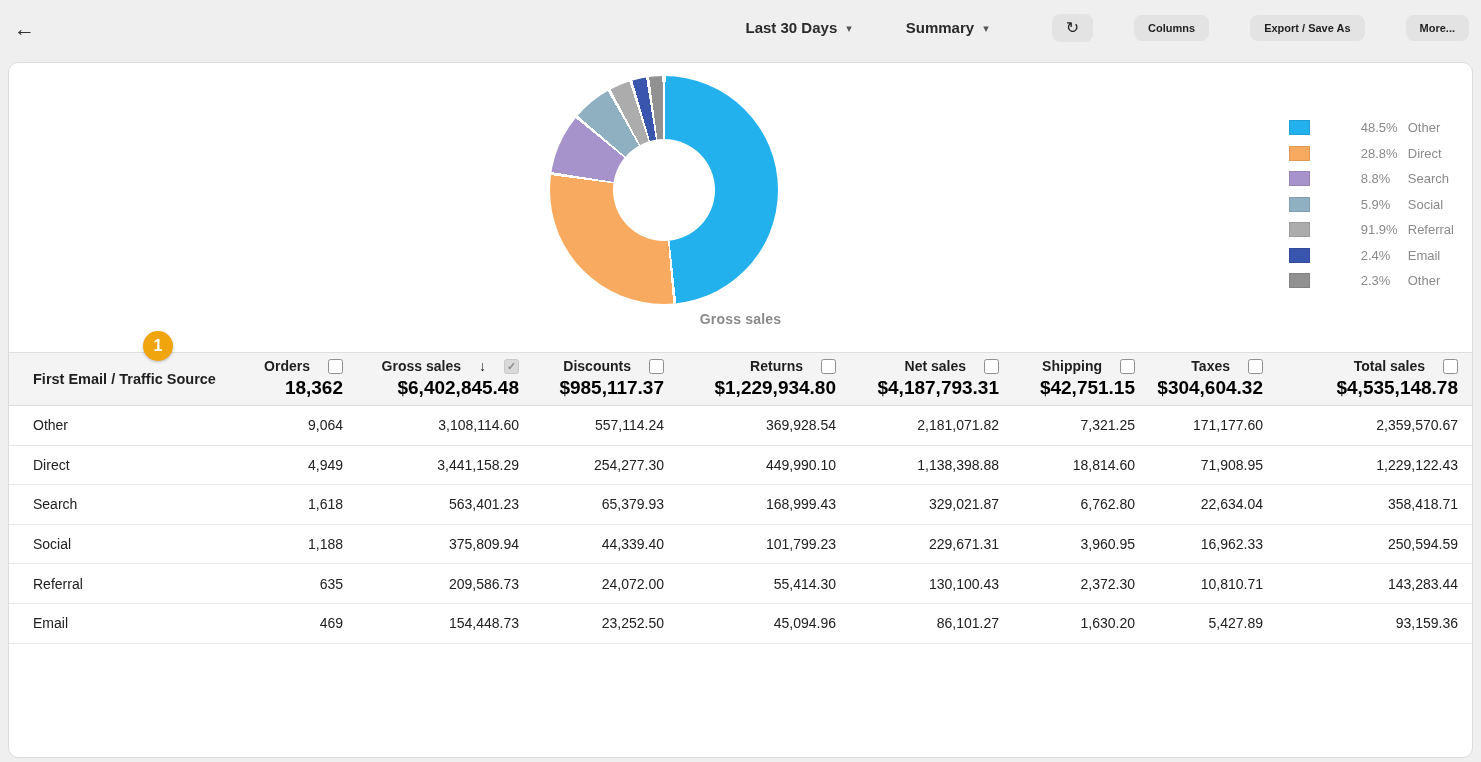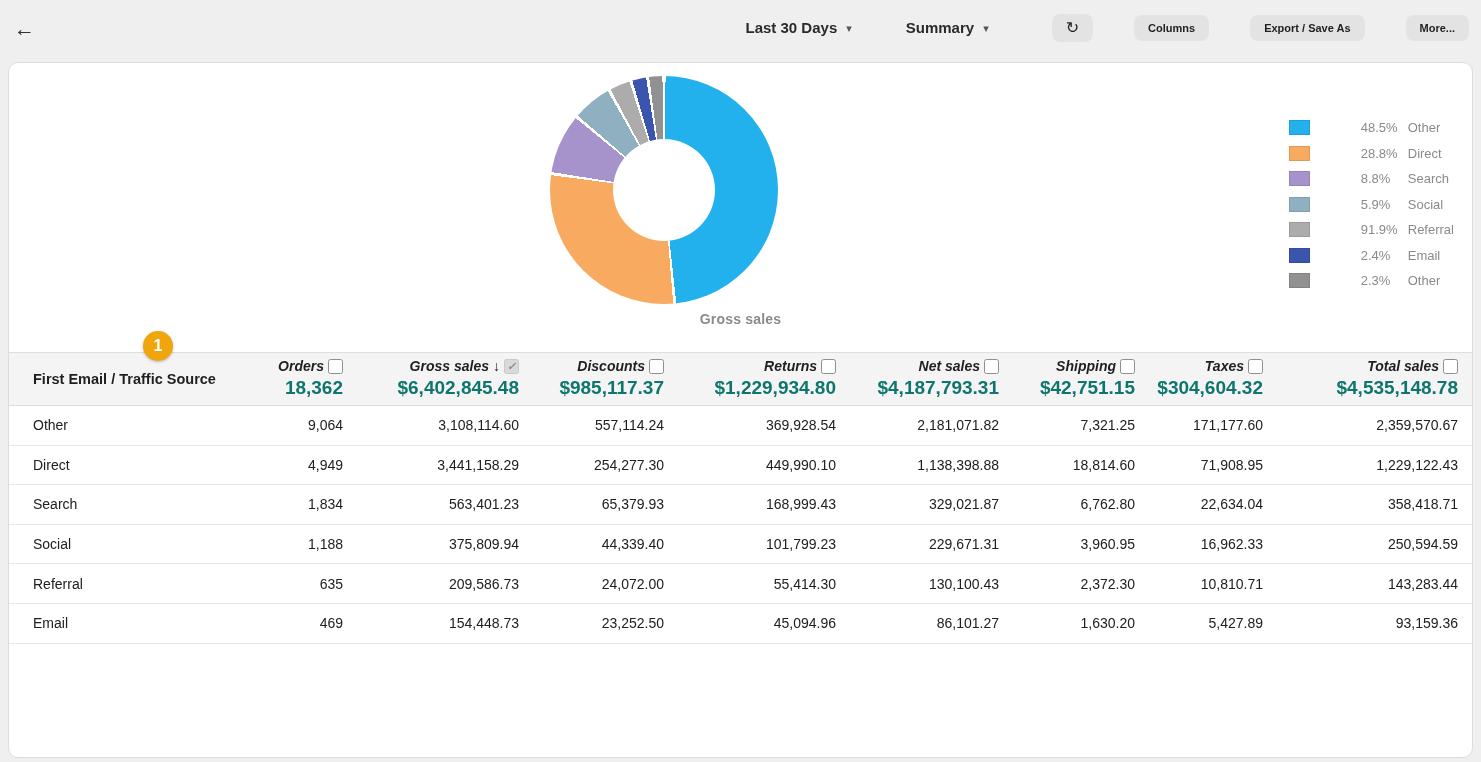--- a/index.html
+++ b/index.html
@@ -89,31 +89,31 @@
     background:#f4f4f4; border-top:1px solid #dedede; border-bottom:1px solid #dcdcdc;
     height:48px; vertical-align:middle; font-weight:600; padding:5px 6px 6px;
   }
   th.row-head {
     text-align:left; padding-left:24px; font-size:14.5px; color:#1f1f1f;
   }
   th.num { text-align:right; }
   td.num, th.num { padding-right:6px; }
   .last-col { padding-right:14px !important; }
   .col-line1 {
-    display:flex; justify-content:flex-end; align-items:center; gap:4px;
-    font-size:14px; color:#1f1f1f; margin-bottom:3px;font-style:italic;
+    display:flex; justify-content:flex-end; align-items:center; gap:18px;
+    font-size:14px; color:#1f1f1f; margin-bottom:3px;
   }
   .sort-icon { font-weight:700; font-size:14px; color:#222; }
   .checkbox {
     width:15px; height:15px; border:1.5px solid #8f8f8f; border-radius:2.5px;
     background:#fff; display:inline-flex; align-items:center; justify-content:center;
     font-size:11px; line-height:1; color:#909090; cursor:pointer; flex:0 0 auto;
   }
   .checkbox.checked { background:#d9d9d9; border-color:#c9c9c9; }
-  .col-total { font-size:19px; font-weight:600; color:#0f766e; }
+  .col-total { font-size:19px; font-weight:600; color:#000000; }
   tbody td {
     height:39.6px; border-bottom:1px solid #e6e6e6; font-size:14px; color:#202020;
     vertical-align:middle;
   }
   td.row-label { padding-left:24px; text-align:left; }
   td.num { text-align:right; }
 </style>
 </head>
 <body>
 
@@ -299,21 +299,21 @@
             <td class="num">254,277.30</td>
             <td class="num">449,990.10</td>
             <td class="num">1,138,398.88</td>
             <td class="num">18,814.60</td>
             <td class="num">71,908.95</td>
             <td class="num last-col">1,229,122.43</td>
           </tr>
 
   <tr>
     <td class="row-label">Search</td>
-  <td class="num">1,834</td>
+  <td class="num">1,618</td>
             <td class="num">563,401.23</td>
             <td class="num">65,379.93</td>
             <td class="num">168,999.43</td>
             <td class="num">329,021.87</td>
             <td class="num">6,762.80</td>
             <td class="num">22,634.04</td>
             <td class="num last-col">358,418.71</td>
           </tr>
 
   <tr>

